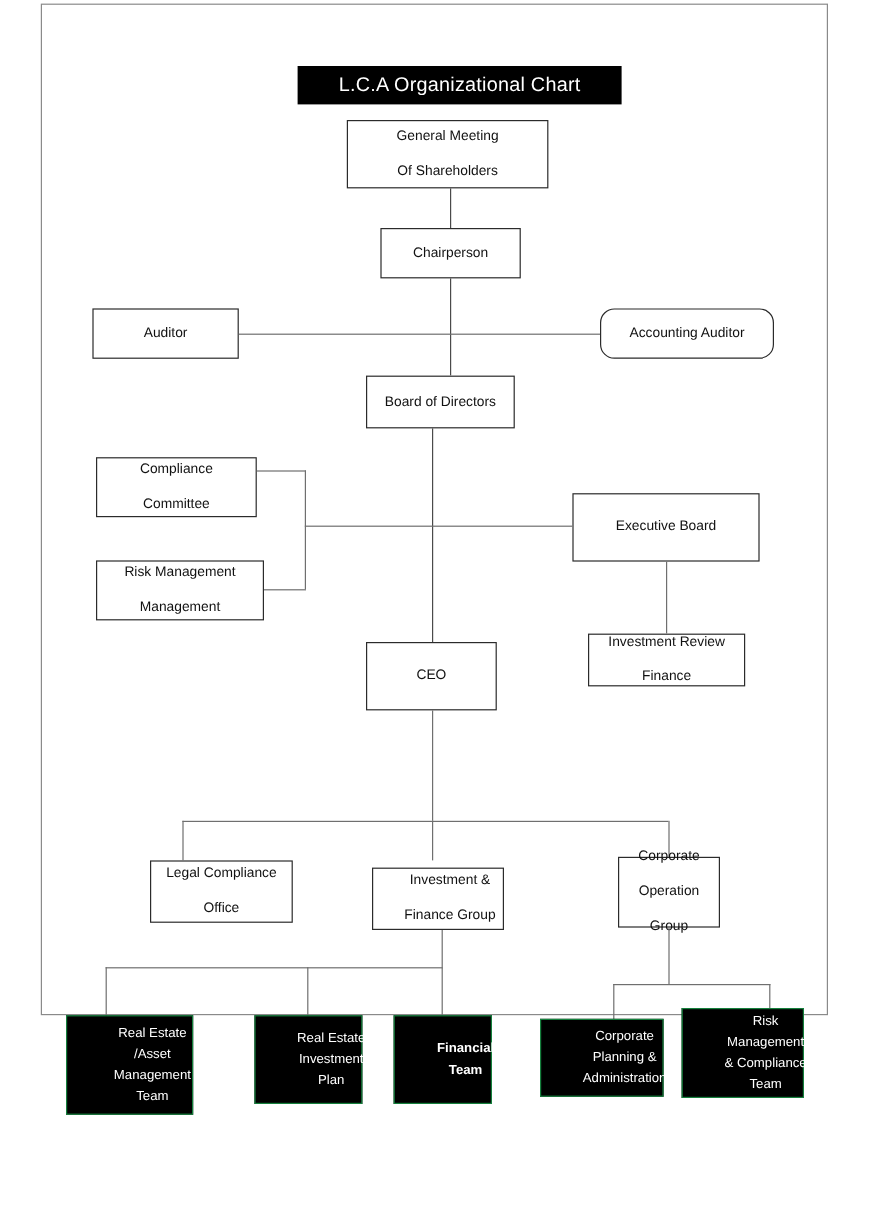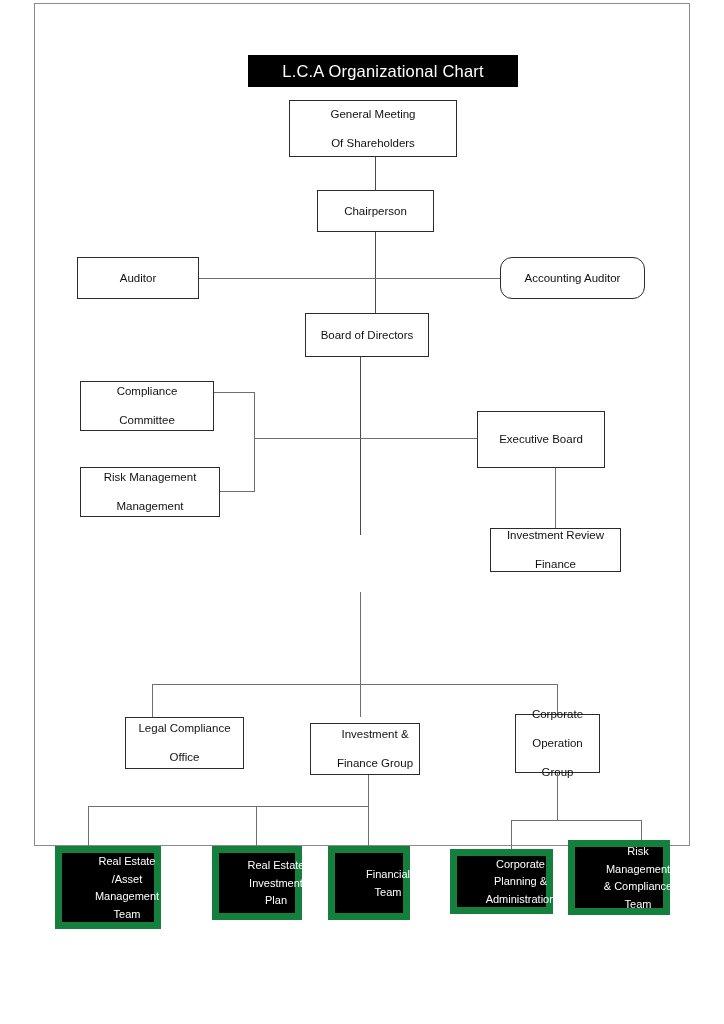--- a/index.html
+++ b/index.html
@@ -48,21 +48,21 @@
     font-size: 11.5px;
     line-height: 1.65;
     color: #111111;
   }
   .node.white {
     background: #ffffff;
     border: 1.6px solid #2b2b2b;
   }
   .node.black {
     background: #000000;
-    border: 7px solid #15803d;
+    border: 1px solid #15803d;
     color: #ffffff;
     font-size: 11px;
     line-height: 1.5;
     padding-left: 38px;
   }
   .node .line {
     display: block;
     white-space: nowrap;
   }
   .node.white .line + .line {
@@ -129,31 +129,34 @@
     <span class="line">Risk Management</span>
     <span class="line">Management</span>
   </div>
 
   <div class="conn h" style="left:214px; top:392px; width:41px;"></div>
   <div class="conn h" style="left:220px; top:491px; width:35px;"></div>
   <div class="conn v" style="left:254px; top:392px; height:99px;"></div>
 
   <div class="conn h" style="left:254px; top:438px; width:223px;"></div>
 
-  <div class="node white" style="left:477px; top:411px; width:128px; height:57px;">
+  <div class="node white" style="left:477px; top:411px; width:156px; height:57px;">
     <span class="line">Executive Board</span>
   </div>
 
   <div class="conn v" style="left:555px; top:468px; height:60px;"></div>
 
   <div class="node white" style="left:490px; top:528px; width:131px; height:44px;">
     <span class="line">Investment Review</span>
     <span class="line">Finance</span>
   </div>
 
+  <div class="node white" style="left:305px; top:535px; width:109px; height:57px;">
+    <span class="line">CEO</span>
+  </div>
 
   <div class="conn v" style="left:360px; top:592px; height:92px;"></div>
 
   <div class="conn h" style="left:152px; top:684px; width:405px;"></div>
   <div class="conn v" style="left:152px; top:684px; height:33px;"></div>
   <div class="conn v" style="left:360px; top:684px; height:33px;"></div>
   <div class="conn v" style="left:557px; top:684px; height:33px;"></div>
 
   <div class="node white" style="left:125px; top:717px; width:119px; height:52px;">
     <span class="line">Legal Compliance</span>
@@ -188,21 +191,21 @@
     <span class="line">Management</span>
     <span class="line">Team</span>
   </div>
 
   <div class="node black" style="left:212px; top:846px; width:90px; height:74px;">
     <span class="line">Real Estate</span>
     <span class="line">Investment</span>
     <span class="line">Plan</span>
   </div>
 
-  <div class="node black" style="left:328px; top:846px; width:82px; height:74px;">
+  <div class="node black" style="left:328px; top:846px; width:82px; height:74px;font-weight:bold;">
     <span class="line">Financial</span>
     <span class="line">Team</span>
   </div>
 
   <div class="node black" style="left:450px; top:849px; width:103px; height:65px;">
     <span class="line">Corporate</span>
     <span class="line">Planning &amp;</span>
     <span class="line">Administration</span>
   </div>
 

